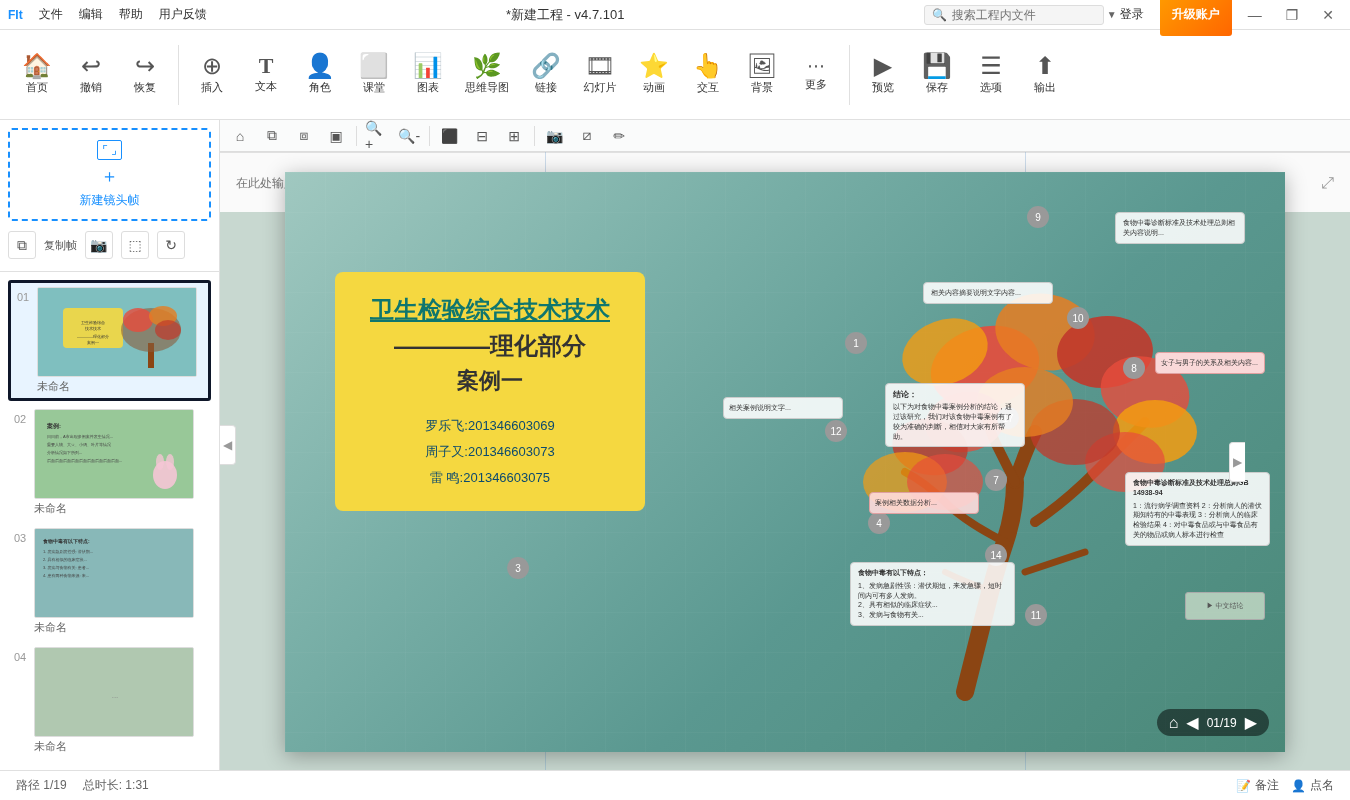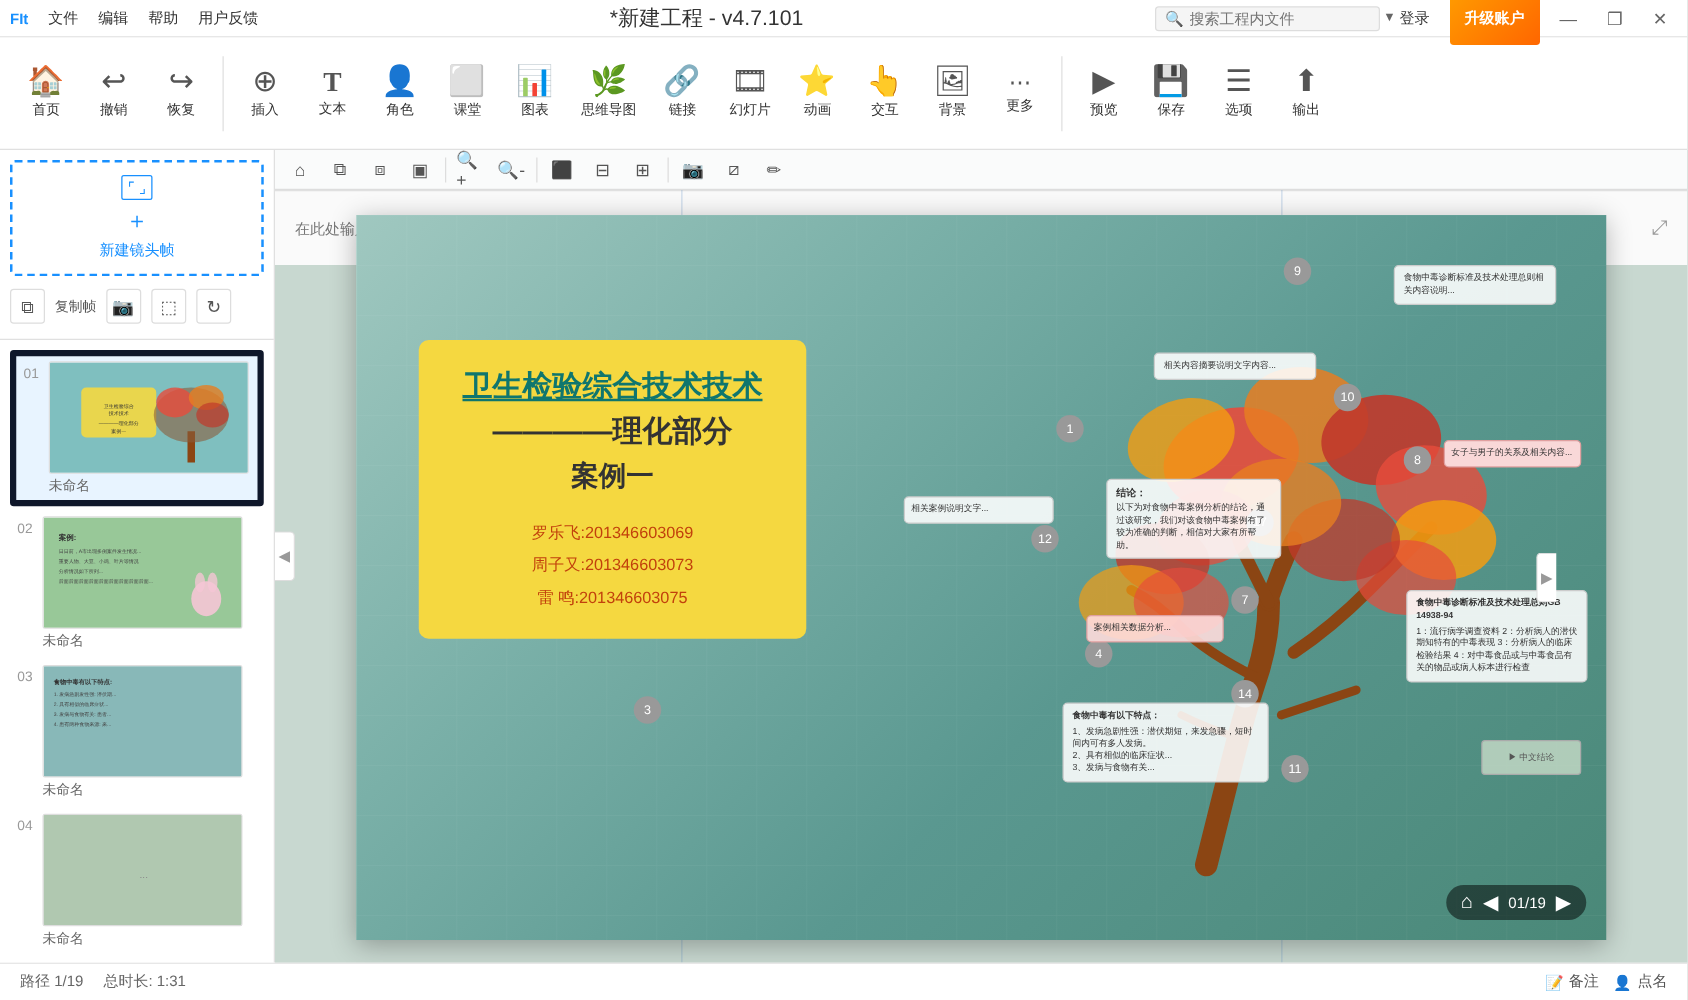--- a/index.html
+++ b/index.html
@@ -7,21 +7,21 @@
 
     
     #title-bar {
       width: 100%; height: 30px; background: #fff;
       display: flex; align-items: center; justify-content: space-between;
       border-bottom: 1px solid #e0e0e0; padding: 0 8px;
       user-select: none;
     }
     #title-bar .left { display: flex; align-items: center; gap: 16px; }
     #title-bar .left span { font-size: 12px; color: #333; cursor: pointer; }
-    #title-bar .center { font-size: 17px; color: #333; font-weight: 500; text-align: center; }
+    #title-bar .center { font-size: 13px; color: #333; font-weight: 500; text-align: center; }
     #title-bar .right { display: flex; align-items: center; gap: 8px; }
     #title-bar .search-box {
       display: flex; align-items: center;
       background: #f5f5f5; border: 1px solid #ddd; border-radius: 3px;
       padding: 2px 8px; width: 180px;
     }
     #title-bar .search-box input { border: none; background: transparent; outline: none; font-size: 12px; flex: 1; }
     #title-bar .search-box .search-arrow { color: #666; font-size: 10px; cursor: pointer; }
     .btn-login { font-size: 12px; color: #333; cursor: pointer; padding: 2px 8px; }
     .btn-upgrade {
@@ -74,21 +74,21 @@
       justify-content: center; border: 1px solid #ddd; border-radius: 3px;
       cursor: pointer; font-size: 14px; color: #555;
     }
 
     
     #slides-panel { flex: 1; overflow-y: auto; padding: 8px; display: flex; flex-direction: column; gap: 4px; }
     .slide-item {
       display: flex; gap: 6px; align-items: flex-start; cursor: pointer;
       padding: 4px; border-radius: 3px;
     }
-    .slide-item.active { background: #e8f4ff; border: 5px solid #0f172a; }
+    .slide-item.active { background: #e8f4ff; border: 3px solid #0f172a; }
     .slide-num { font-size: 11px; color: #999; width: 16px; text-align: center; padding-top: 4px; }
     .slide-thumb {
       width: 160px; height: 90px; background: #e8f4e8; border-radius: 2px;
       overflow: hidden; border: 1px solid #ddd; position: relative;
       display: flex; align-items: center; justify-content: center;
     }
     .slide-thumb.s1 { background: linear-gradient(135deg, #a8d8d8, #7fbfbf); }
     .slide-thumb.s2 { background: linear-gradient(135deg, #c8e8c8, #98c898); }
     .slide-thumb.s3 { background: linear-gradient(135deg, #b8d8d8, #88b8b8); }
     .slide-title { font-size: 11px; color: #666; margin-top: 2px; }
@@ -476,21 +476,21 @@
         <div style="position:absolute;left:740px;top:432px;width:22px;height:22px;border-radius:50%;background:#999;color:#fff;font-size:10px;display:flex;align-items:center;justify-content:center;">11</div>
         <div style="position:absolute;left:583px;top:340px;width:22px;height:22px;border-radius:50%;background:#999;color:#fff;font-size:10px;display:flex;align-items:center;justify-content:center;">4</div>
         <div style="position:absolute;left:540px;top:248px;width:22px;height:22px;border-radius:50%;background:#999;color:#fff;font-size:10px;display:flex;align-items:center;justify-content:center;">12</div>
         <div style="position:absolute;left:560px;top:160px;width:22px;height:22px;border-radius:50%;background:#999;color:#fff;font-size:10px;display:flex;align-items:center;justify-content:center;">1</div>
         <div style="position:absolute;left:222px;top:385px;width:22px;height:22px;border-radius:50%;background:#999;color:#fff;font-size:10px;display:flex;align-items:center;justify-content:center;">3</div>
 
         <div style="position:absolute;left:50px;top:100px;width:310px;background:#f5d840;border-radius:8px;padding:20px 16px;text-align:center;">
           <div style="font-size:24px;font-weight:bold;color:#0f766e;line-height:1.5;text-decoration:underline;">卫生检验综合技术技术</div>
           <div style="font-size:24px;font-weight:bold;color:#333;line-height:1.5;">————理化部分</div>
           <div style="font-size:22px;font-weight:bold;color:#333;line-height:1.5;">案例一</div>
-          <div style="margin-top:16px;font-size:13px;color:#c2410c;line-height:2;text-align:center;">
+          <div style="margin-top:16px;font-size:13px;color:#0c4a6e;line-height:2;text-align:center;">
             <div>罗乐飞:201346603069</div>
             <div>周子又:201346603073</div>
             <div>雷   鸣:201346603075</div>
           </div>
         </div>
 
         <div style="position:absolute;left:600px;top:195px;width:140px;background:rgba(255,255,255,0.88);border:1px solid #ccc;border-radius:4px;padding:5px 7px;font-size:8px;color:#333;line-height:1.4;margin-top:16px;">
           <strong>结论：</strong>
           <div style="font-size:7px;margin-top:2px;">以下为对食物中毒案例分析的结论，通过该研究，我们对该食物中毒案例有了较为准确的判断，相信对大家有所帮助。</div>
         </div>

